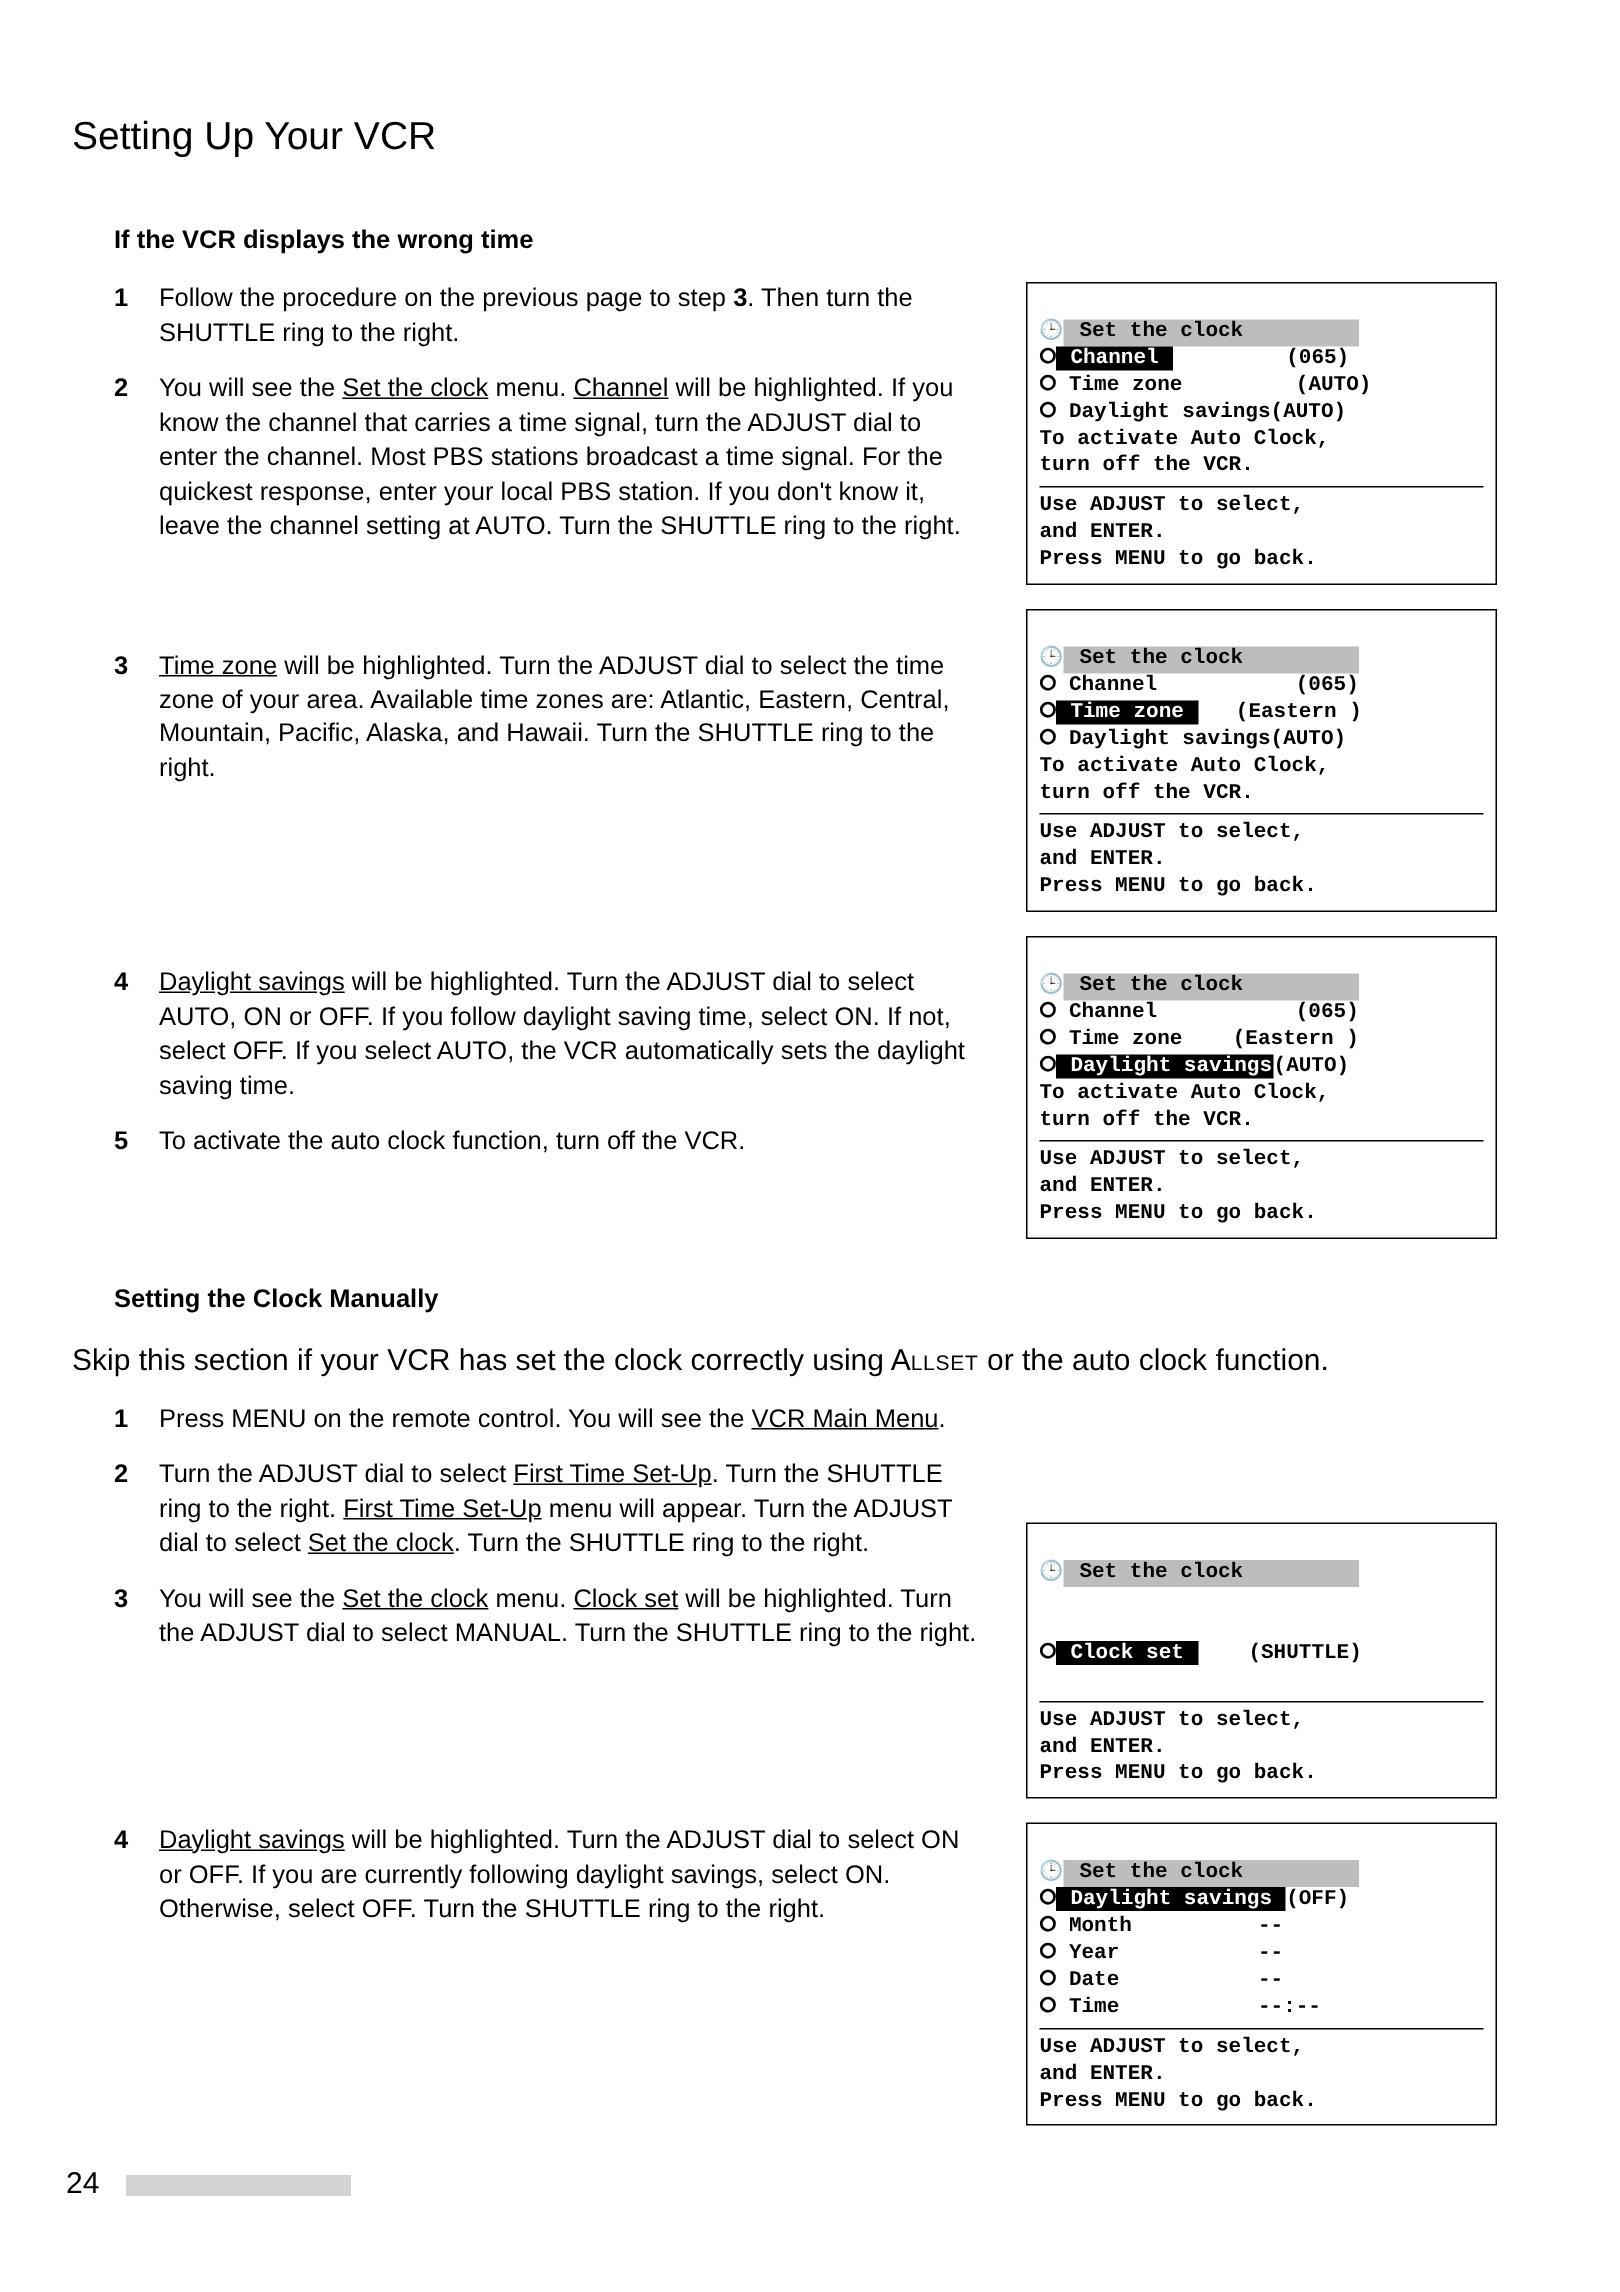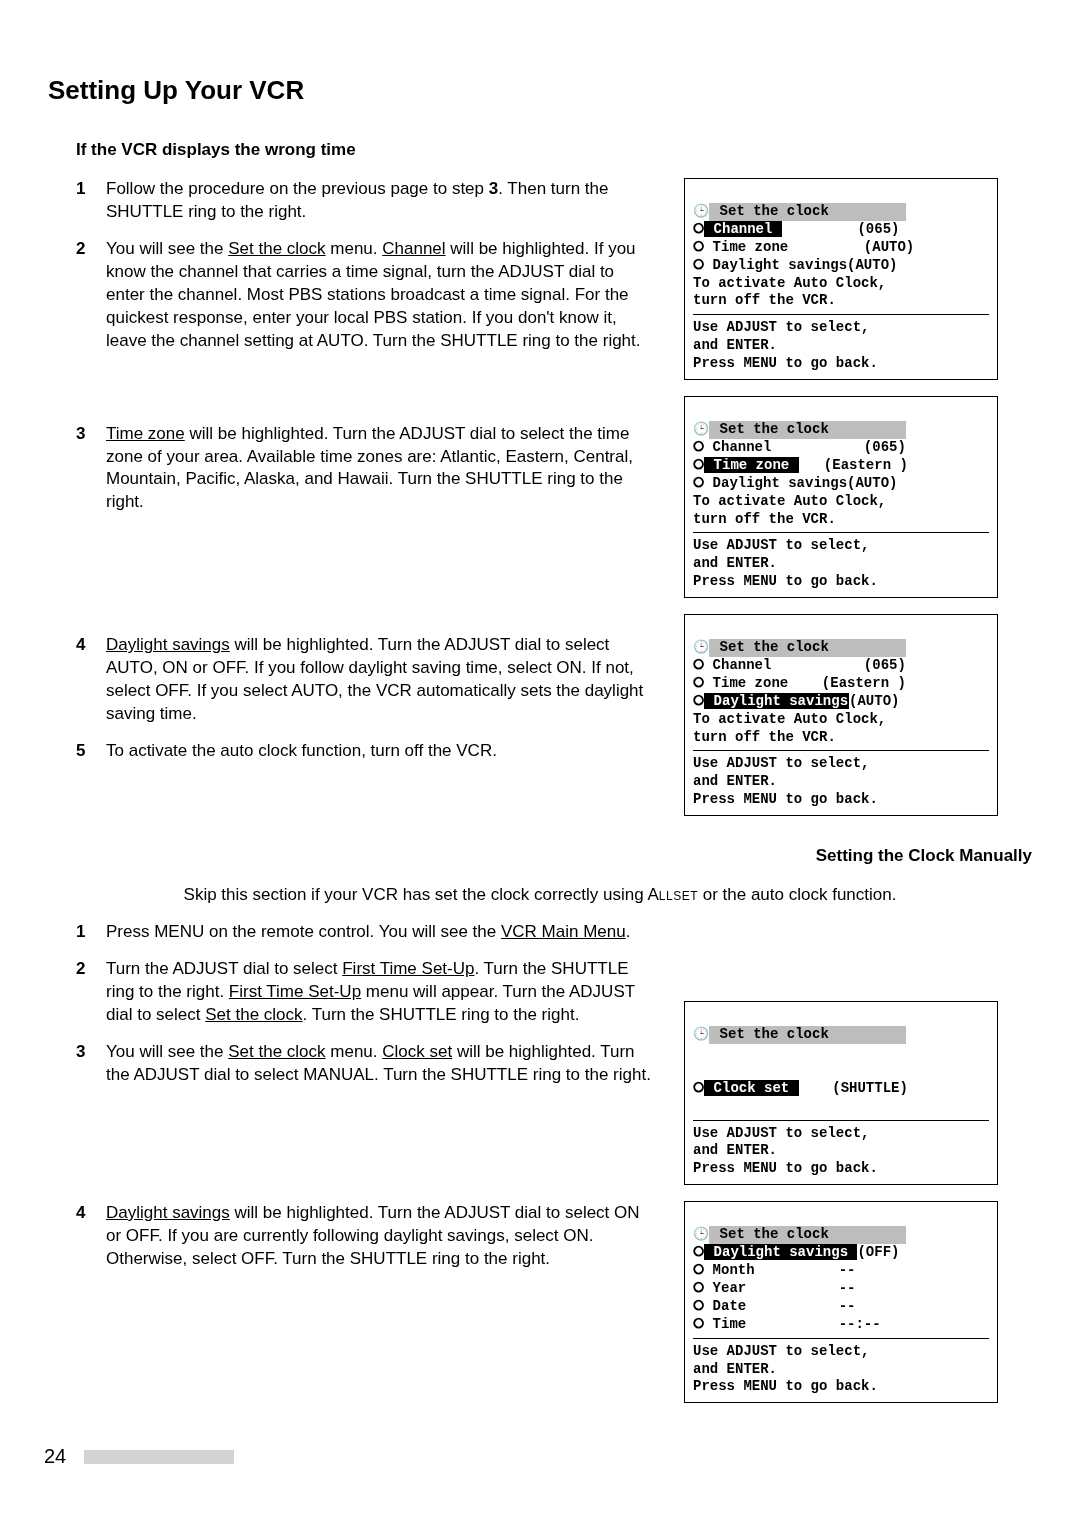--- a/index.html
+++ b/index.html
@@ -9,33 +9,32 @@
     height: 1528px;
     background: #fff;
     font-family: Arial, Helvetica, sans-serif;
     color: #000;
     position: relative;
     box-sizing: border-box;
     padding: 75px 48px 60px 48px;
   }
   h1 {
     font-size: 26px;
-    font-weight: bold;
-    margin: 0 0 34px 0;
+    font-weight: normal;
+    margin: 0 0 44px 0;
   }
   h2 {
     font-size: 17px;
     font-weight: bold;
     margin: 0 0 18px 28px;
   }
   .intro {
-    font-size: 17px;
+    font-size: 20px;
     margin: 0 0 14px 0;
     line-height: 1.35;
-    text-align: center;
   }
   ol {
     list-style: none;
     padding: 0;
     margin: 0 0 28px 0;
   }
   ol > li {
     display: flex;
     align-items: flex-start;
     line-height: 1.35;
@@ -155,21 +154,21 @@
 ⭘ <span>Channel</span>           <span>(065)</span>
 ⭘ <span>Time zone</span>    <span>(Eastern )</span>
 ⭘<span class="hl"> <span>Daylight savings</span></span><span>(AUTO)</span>
 <span>To activate Auto Clock,</span>
 <span>turn off the VCR.</span><hr><span>Use ADJUST to select,</span>
 <span>and ENTER.</span>
 <span>Press MENU to go back.</span></div>
   </div>
 </div>
 
-<h2 style="margin-top:30px;text-align:right;">Setting the Clock Manually</h2>
+<h2 style="margin-top:30px;">Setting the Clock Manually</h2>
 <p class="intro"><span>Skip this section if your VCR has set the clock correctly using A</span><span class="sc">llset</span><span> or the auto clock function.</span></p>
 
 <div class="cols">
   <div class="leftcol">
     <ol>
       <li style="margin-bottom:14px;">
         <span class="num">1</span>
         <span class="txt"><span>Press MENU on the remote control.  You will see the </span><span class="u">VCR Main Menu</span><span>.</span></span>
       </li>
       <li style="margin-bottom:14px;">

